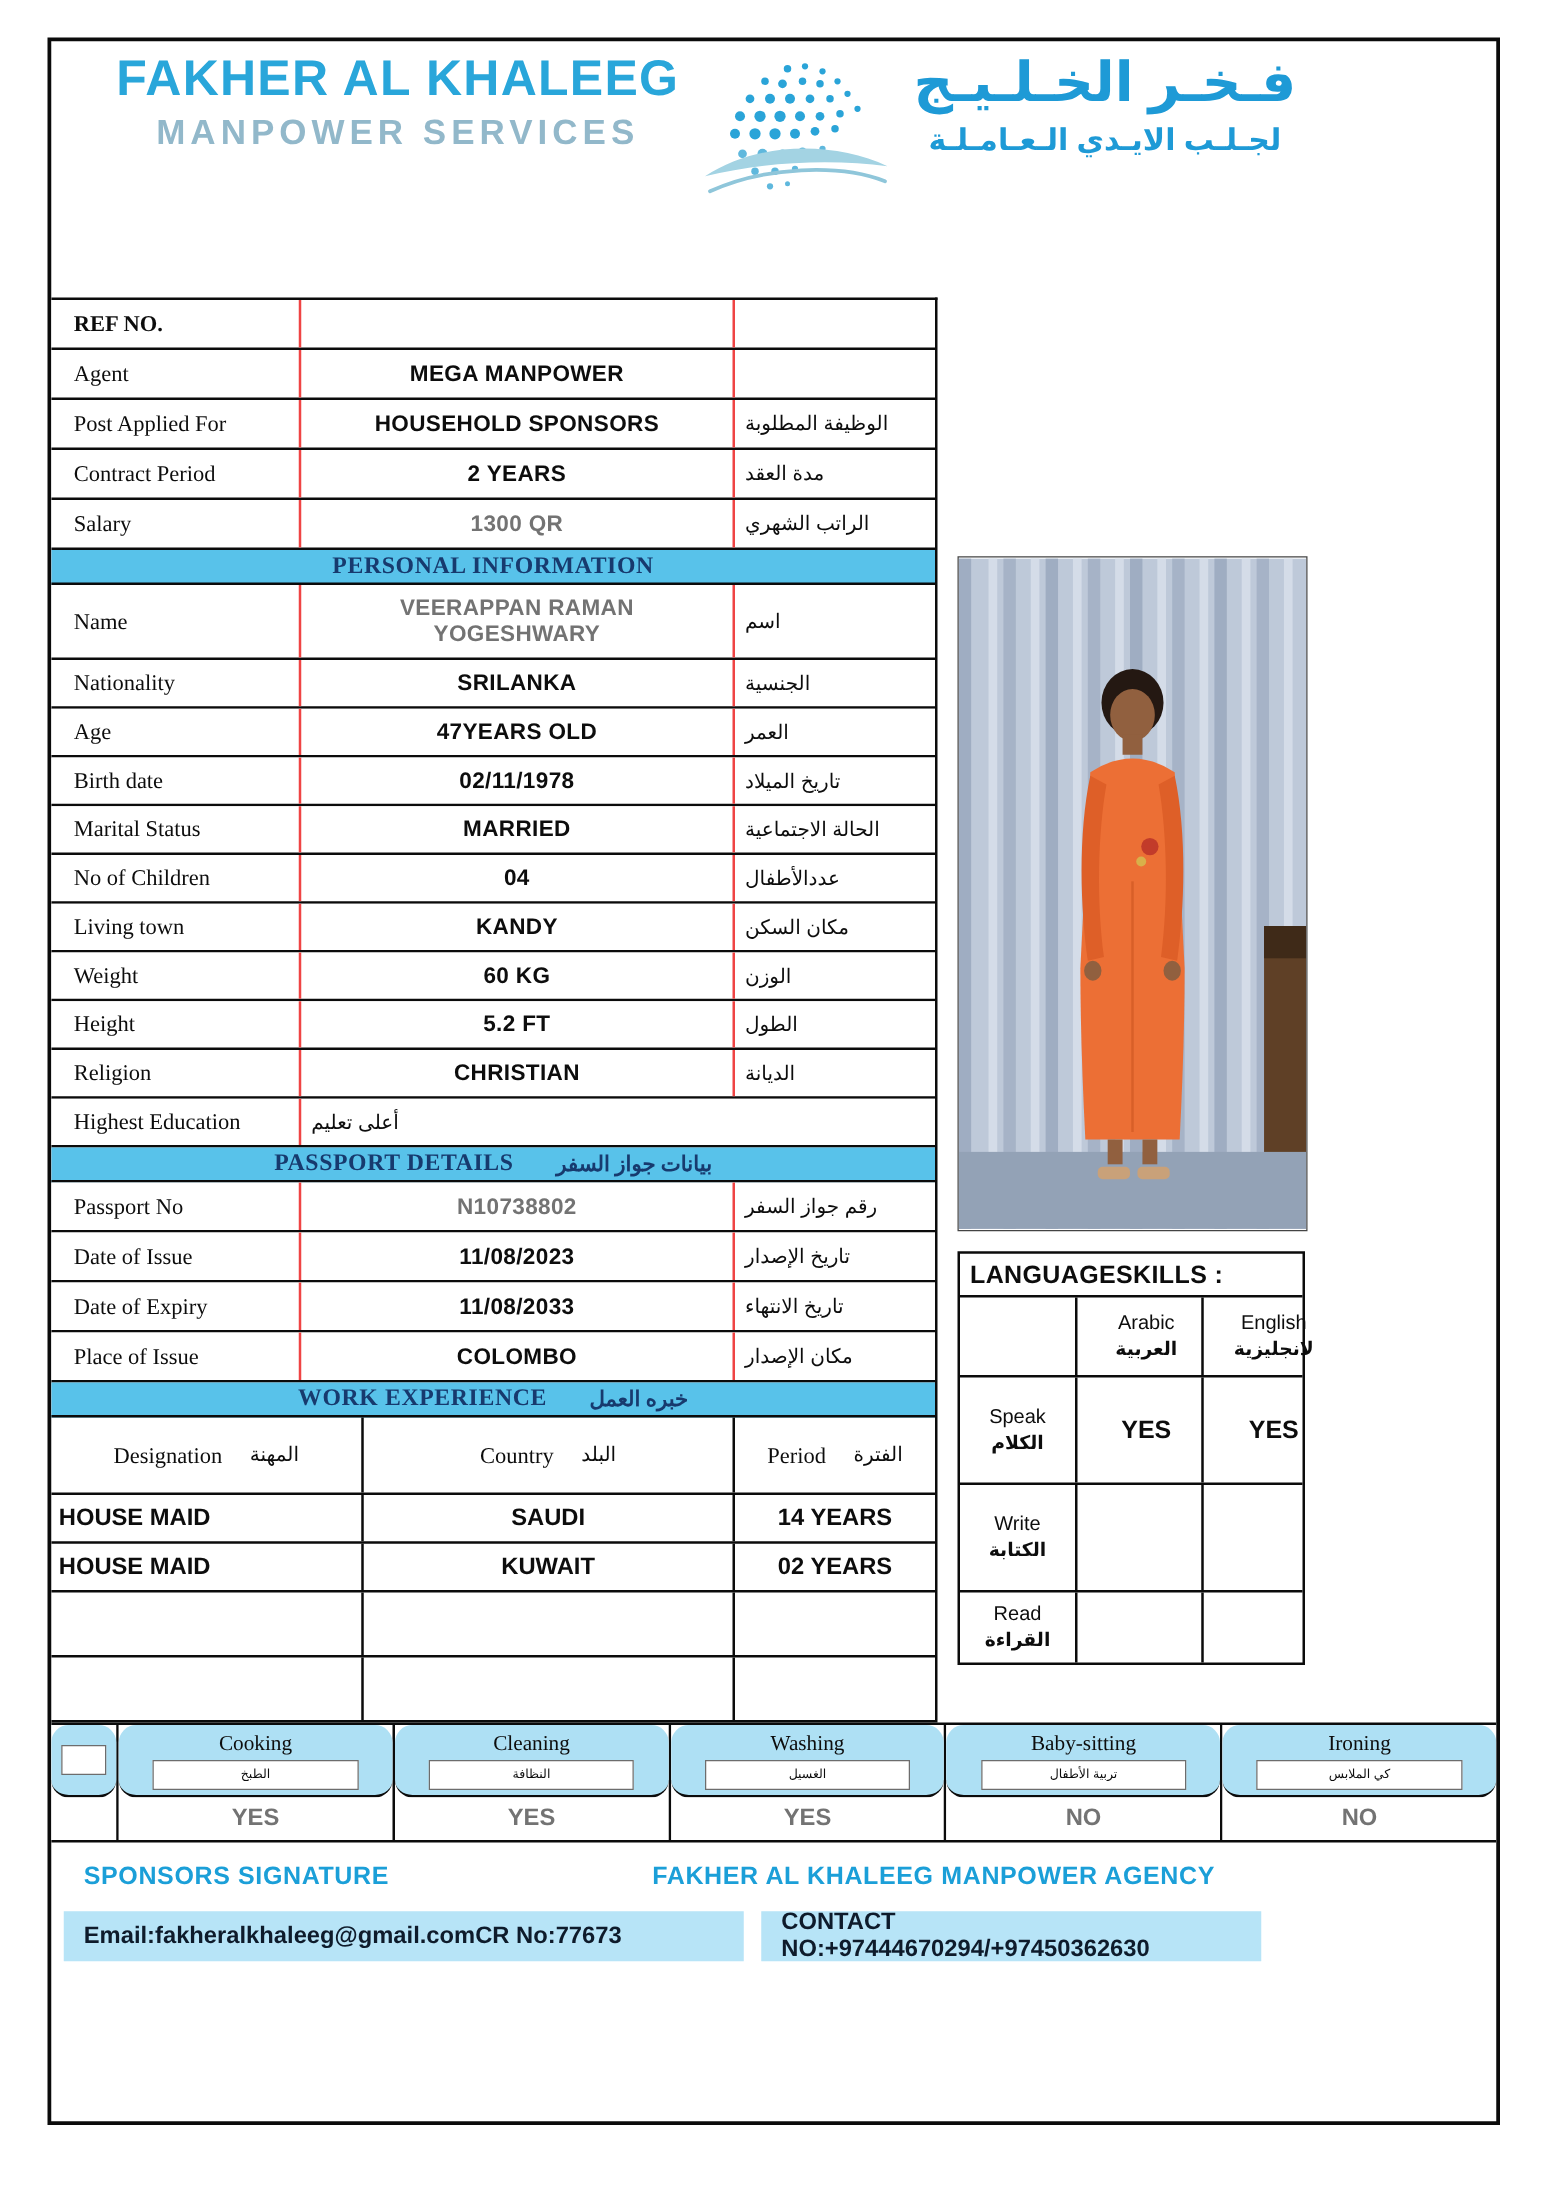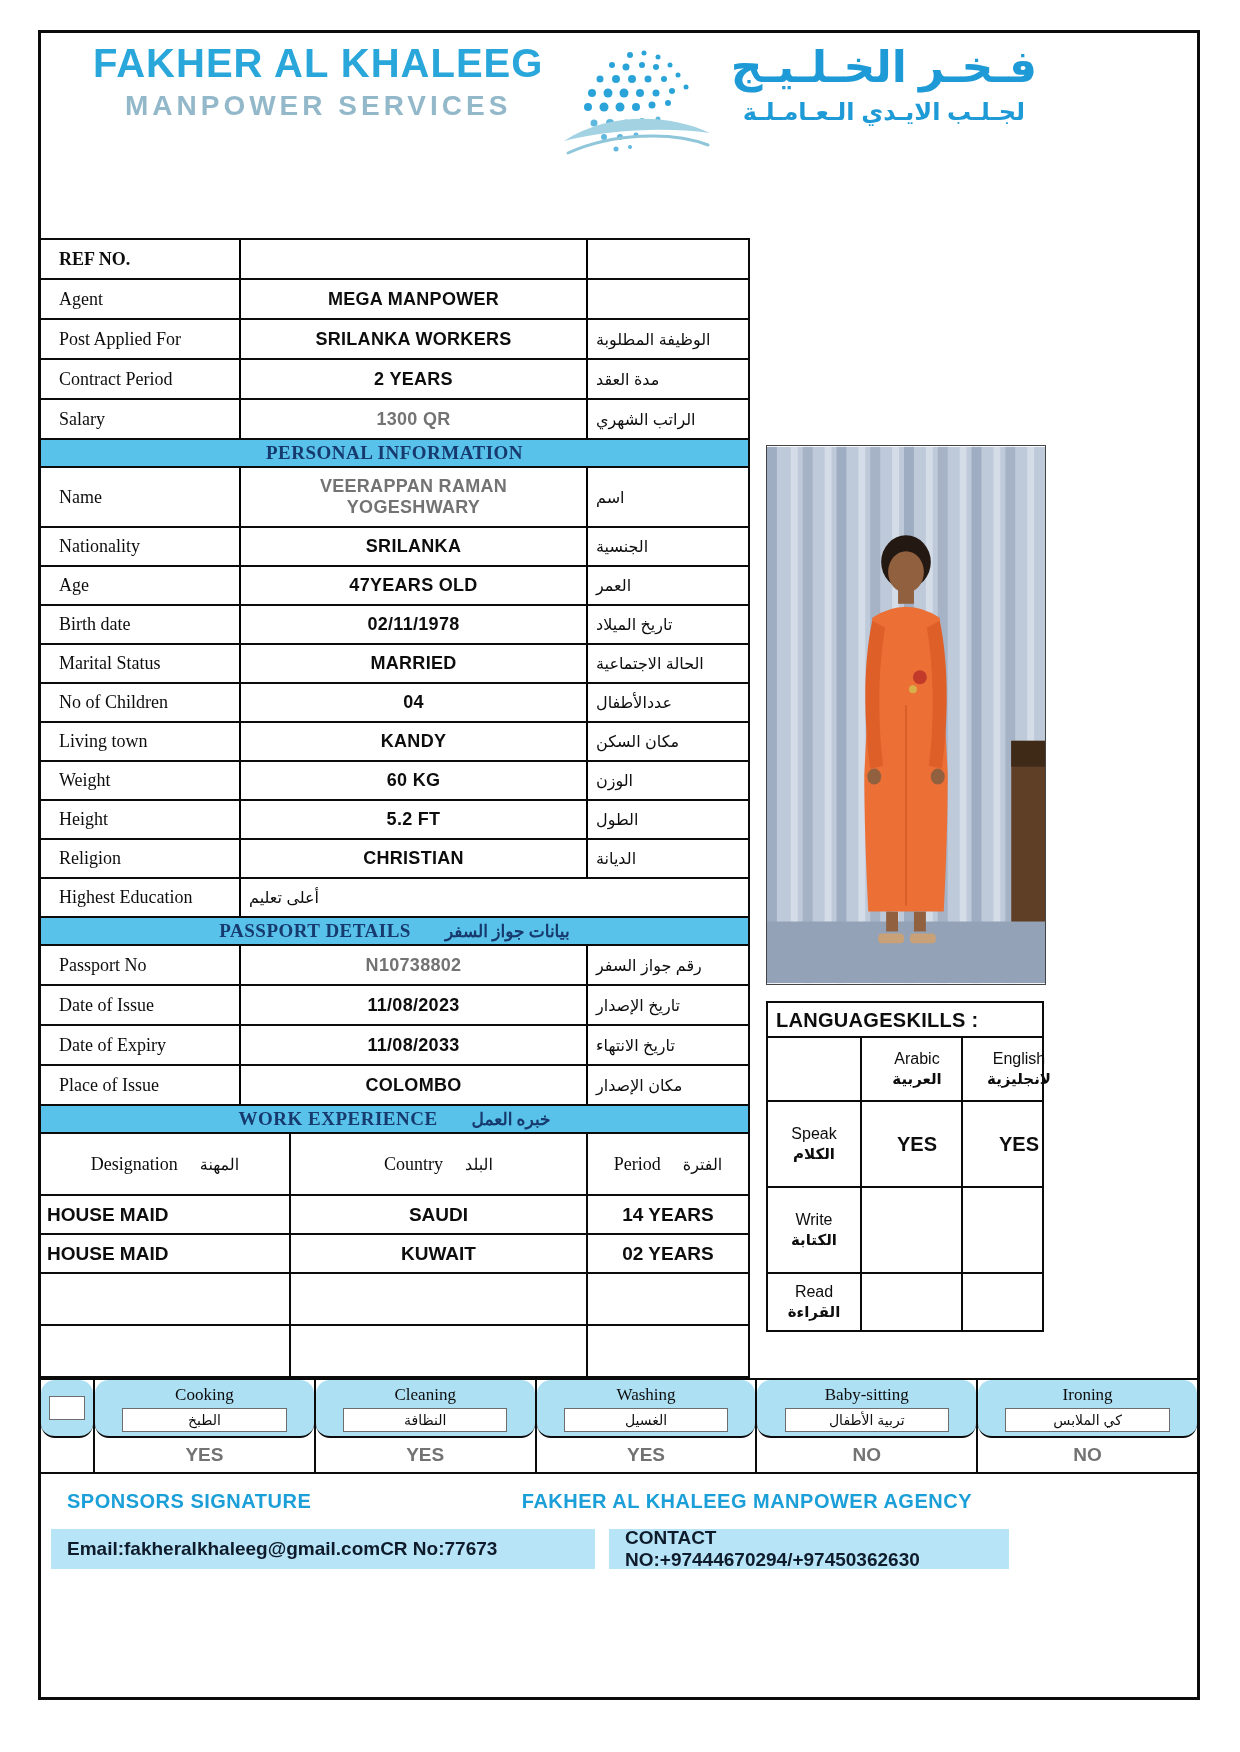--- a/index.html
+++ b/index.html
@@ -17,21 +17,21 @@
   .logo-ar { text-align:center; direction:rtl; }
   .logo-ar1 { font-size:44px; font-weight:bold; color:#1e9ad6; white-space:nowrap; }
   .logo-ar2 { font-size:24px; font-weight:bold; color:#1e9ad6; white-space:nowrap; margin-top:6px; }
 
   
   .main { display:flex; align-items:flex-start; }
 
   
   .ltable { width:709px; border-top:2px solid #0b0b0b; border-right:2px solid #0b0b0b; }
   .tr { display:grid; grid-template-columns:200px 347px 160px; border-bottom:2px solid #0b0b0b; background:#fff; }
-  .tr .c { border-right:2px solid #000000; display:flex; align-items:center; min-height:38px; padding:4px 8px; }
+  .tr .c { border-right:2px solid #ef4444; display:flex; align-items:center; min-height:38px; padding:4px 8px; }
   .tr .c:last-child { border-right:none; }
   .lc { font-family:"Liberation Serif","DejaVu Serif",serif; font-size:18px; padding-left:18px !important; }
   .vc { justify-content:center; font-weight:bold; font-size:18px; letter-spacing:0.3px; text-align:center; }
   .ac { justify-content:flex-end; direction:rtl; font-size:16px; padding-right:12px !important; }
   .b { font-weight:bold; }
   .red { color:#737373; }
   .pre { white-space:pre-line; }
   .name-row .c { min-height:58px; }
   .prow .c { min-height:37px; }
 
@@ -66,21 +66,21 @@
   .ltc .ar { direction:rtl; font-size:15px; font-weight:bold; }
   .ltc.val { font-weight:bold; font-size:20px; }
 
   
   .skills { display:flex; width:1156px; border-top:2px solid #0b0b0b; border-bottom:2px solid #0b0b0b; }
   .sk-col { flex:1; border-right:2px solid #0b0b0b; display:flex; flex-direction:column; background:#fff; }
   .sk-col:last-child { border-right:none; }
   .sk-col.narrow { flex:0 0 54px; }
   .sk-head { background:#aee0f4; border-bottom:2px solid #0b0b0b; height:58px; display:flex; flex-direction:column; align-items:center; justify-content:center; gap:3px; padding:3px 4px;border-radius:14px; }
   .sk-label { font-family:"Liberation Serif","DejaVu Serif",serif; font-size:17px; }
-  .sk-box { background:#fff; border:1px solid #6d6d6d; min-height:24px; width:78%; display:flex; align-items:center; justify-content:center; font-size:14px; direction:rtl; }
+  .sk-box { background:#fff; border:1px solid #6d6d6d; min-height:24px; width:78%; display:flex; align-items:center; justify-content:center; font-size:10px; direction:rtl; }
   .sk-col.narrow .sk-box { width:80%; }
   .sk-val { height:34px; display:flex; align-items:center; justify-content:center; font-weight:bold; font-size:19px; }
 
   
   .sig { display:flex; align-items:center; padding:16px 0 12px 26px; }
   .sponsor, .agency { color:#1b9fd8; font-weight:bold; font-size:20px; letter-spacing:0.5px; }
   .agency { margin-left:auto; margin-right:225px; }
   .fbars { display:flex; gap:14px; padding:4px 10px 0 10px; }
   .fbar { background:#b7e4f7; height:40px; display:flex; align-items:center; font-weight:bold; font-size:19px; color:#0e1b2b; padding:0 16px; }
   .fbar.email { width:544px; }
@@ -159,21 +159,21 @@
           <div class="c vc"></div>
           <div class="c ac"></div>
         </div>
         <div class="tr">
           <div class="c lc">Agent</div>
           <div class="c vc">MEGA MANPOWER</div>
           <div class="c ac"></div>
         </div>
         <div class="tr">
           <div class="c lc">Post Applied For</div>
-          <div class="c vc">SRILANKA WORKERS</div>
+          <div class="c vc">HOUSEHOLD SPONSORS</div>
           <div class="c ac">الوظيفة المطلوبة</div>
         </div>
         <div class="tr">
           <div class="c lc">Contract Period</div>
           <div class="c vc">2 YEARS</div>
           <div class="c ac">مدة العقد</div>
         </div>
         <div class="tr">
           <div class="c lc">Salary</div>
           <div class="c vc red">1300 QR</div>

